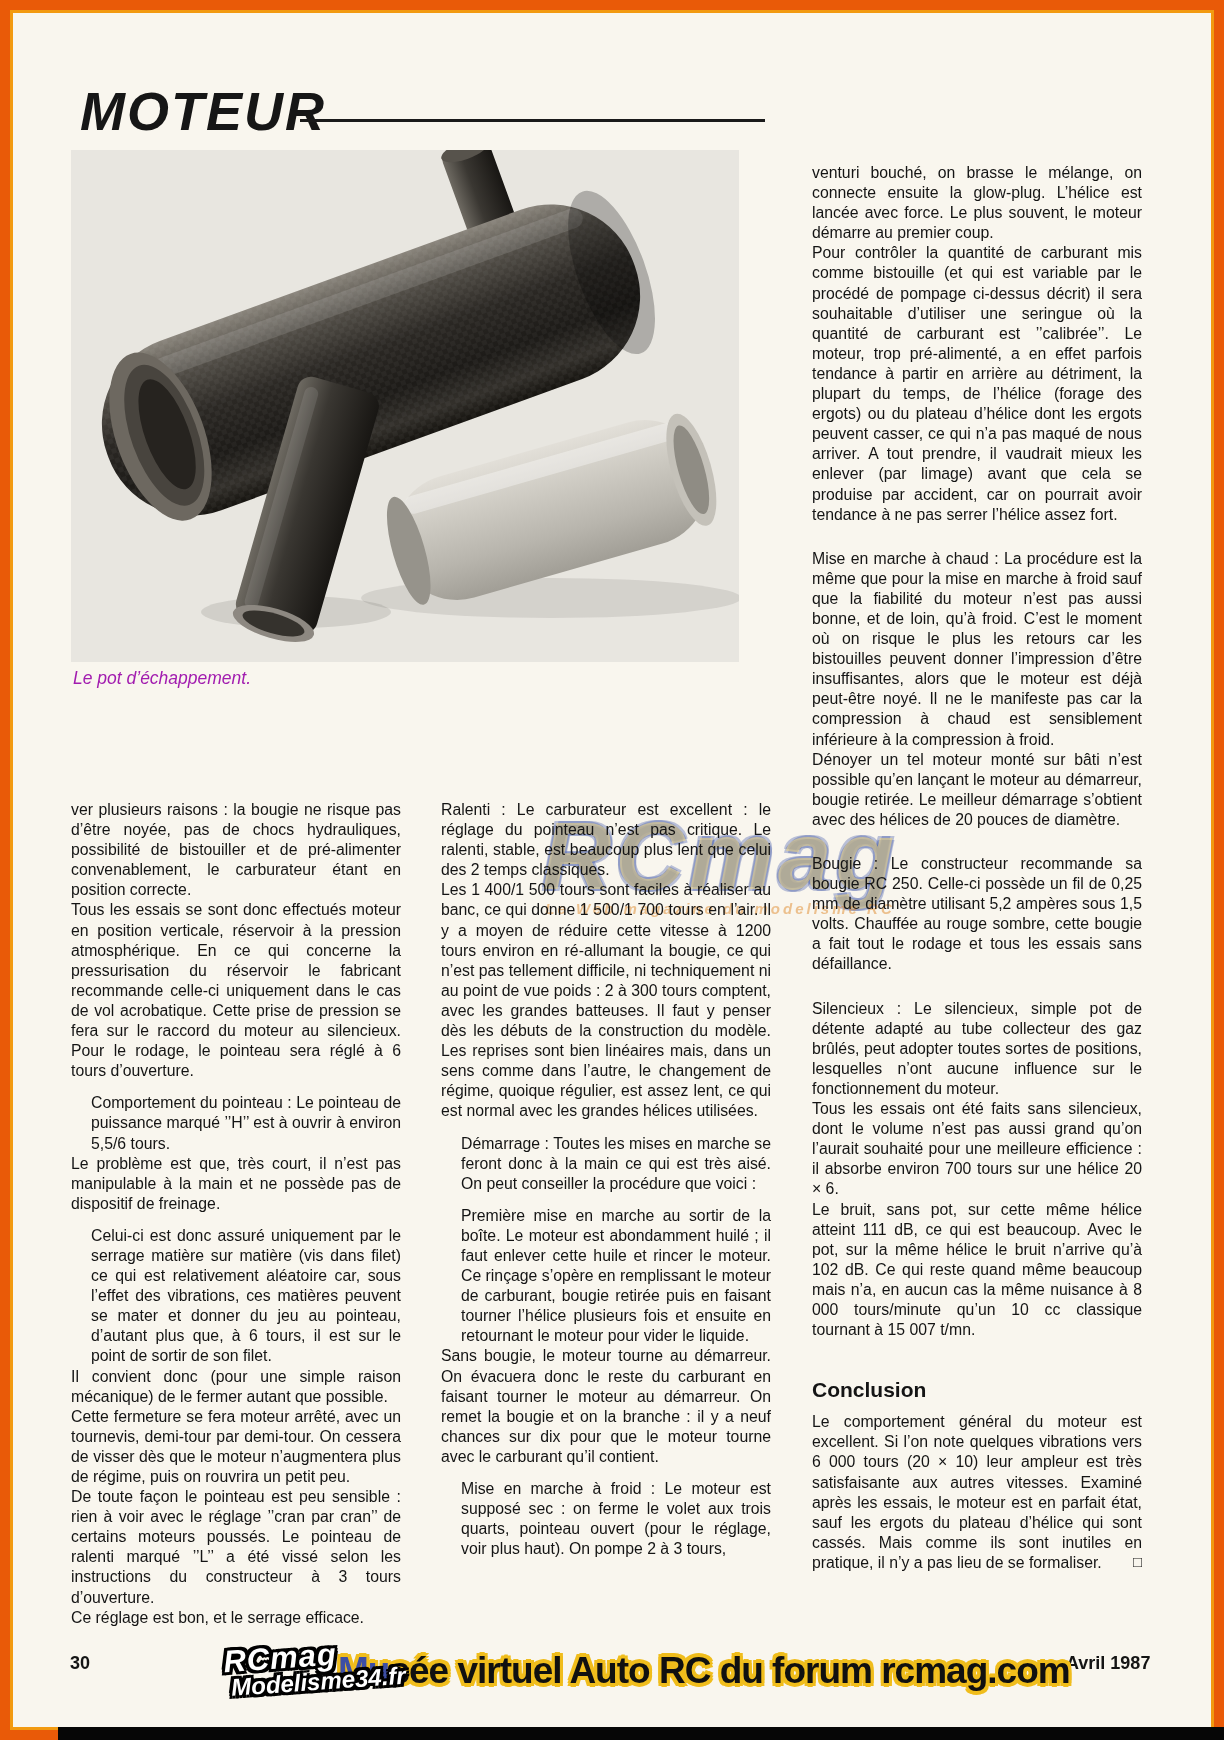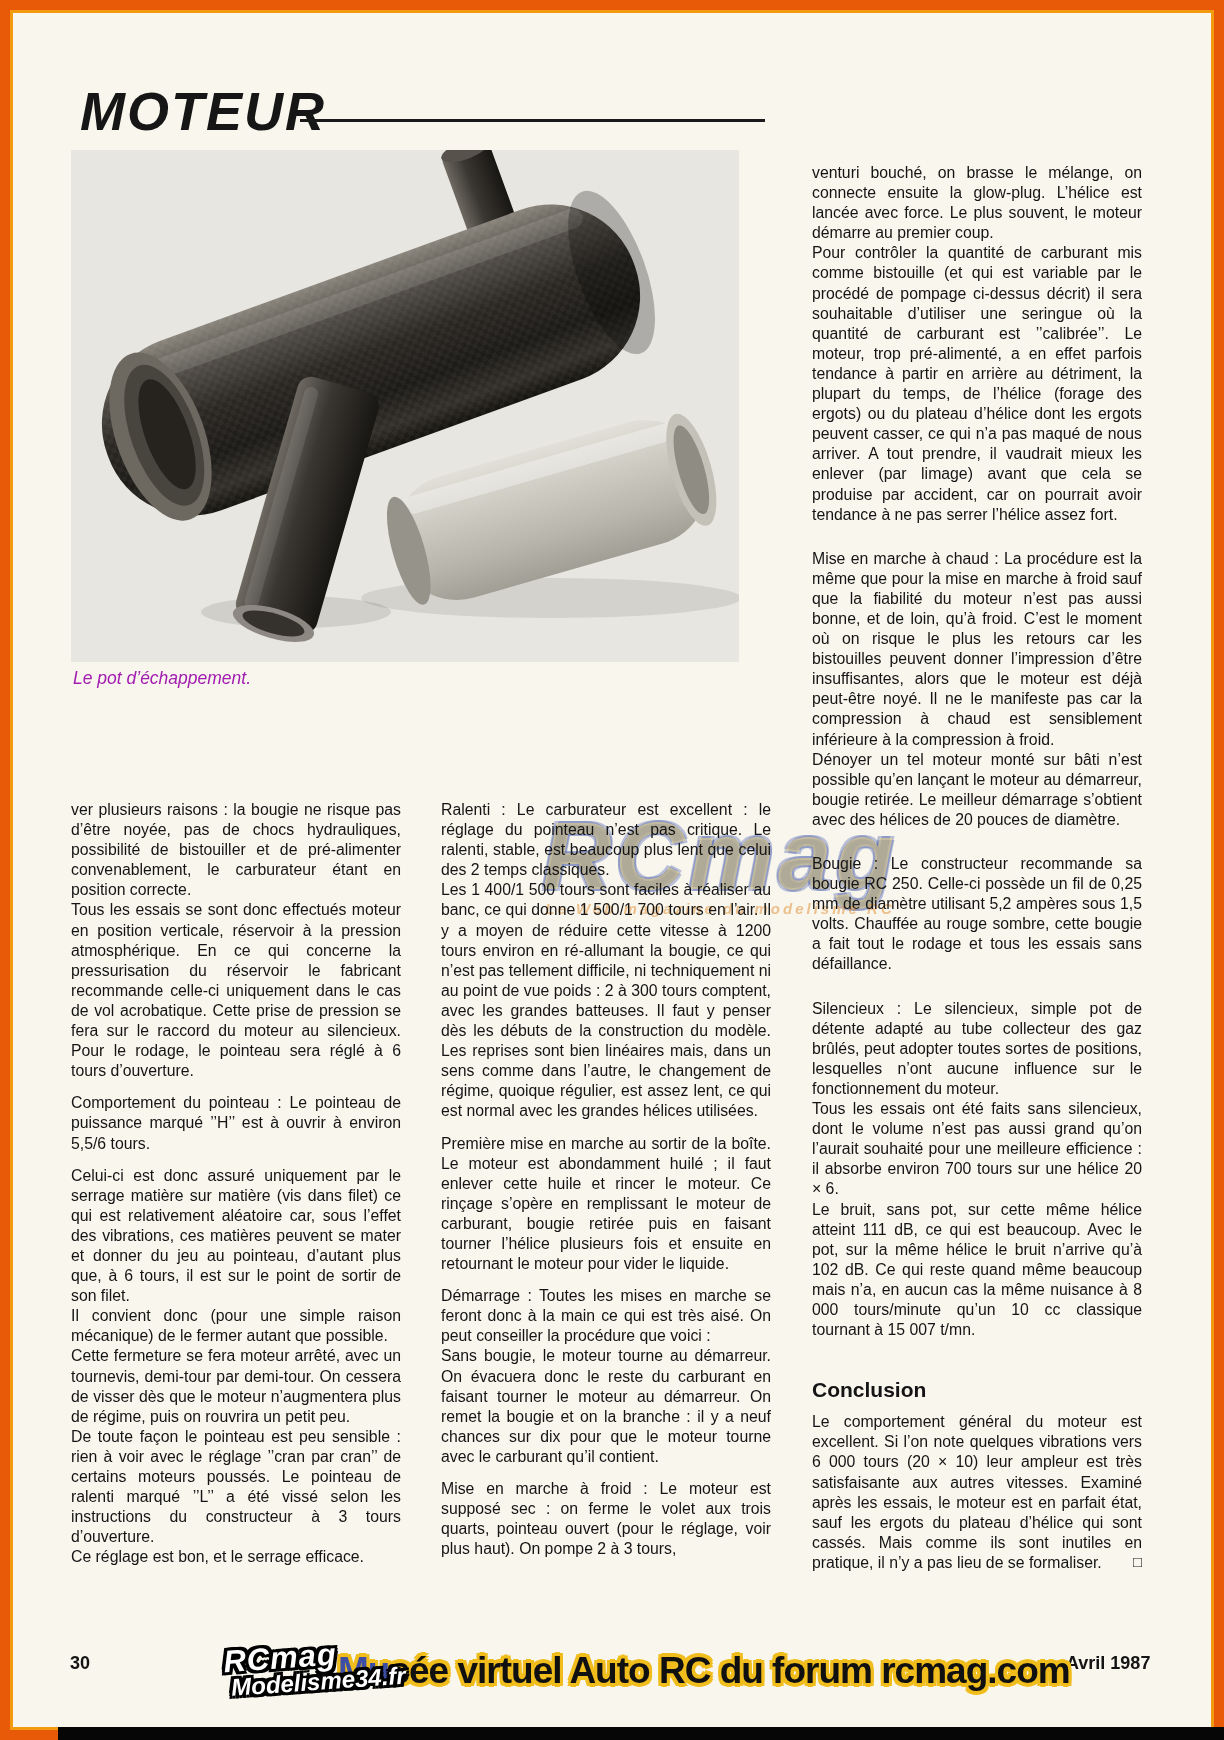--- a/index.html
+++ b/index.html
@@ -23,21 +23,21 @@
   .photo svg{display:block;width:100%;height:100%;}
   .caption{position:absolute;left:73px;top:668px;font-size:17.5px;font-style:italic;color:#a21caf;z-index:2;}
 
   
   .col{position:absolute;width:330px;font-size:15.8px;line-height:20.1px;
        text-align:justify;z-index:2;hyphens:auto;-webkit-hyphens:auto;}
   #col1{left:71px;top:800px;}
   #col2{left:441px;top:800px;}
   #col3{left:812px;top:163px;}
   .col p{margin:0;position:relative;}
-  .col p.gap{margin-top:12px;}
+  .col p.gap{margin-top:12px;margin-left:20px;}
   .col p.gap-lg{margin-top:24px;}
   b.lead{font-weight:normal;}
   .concl-h{font-size:21px;font-weight:bold;margin:40px 0 12px 0;text-align:left;}
   .endmark{position:absolute;right:0;bottom:1px;font-size:15px;}
 
   
   .wm-center{position:absolute;left:420px;top:808px;width:600px;text-align:center;z-index:1;}
   .wm-big{font-size:96px;line-height:1;font-style:italic;font-weight:bold;letter-spacing:4px;
     color:rgba(238,214,128,0.55);
     text-shadow:-2px -2px 0 rgba(66,88,168,0.35),2px -2px 0 rgba(66,88,168,0.35),
@@ -131,32 +131,33 @@
 
   <div class="wm-center">
     <div class="wm-big">RCmag</div>
     <div class="wm-tag">Le Web magazine du modelisme RC</div>
   </div>
 
   <section class="col" id="col1">
     <p><span>ver plusieurs raisons : la bougie ne risque pas d’être noyée, pas de chocs hydrauliques, possibilité de bistouiller et de pré-alimenter convenablement, le carburateur étant en position correcte.</span></p>
     <p><span>Tous les essais se sont donc effectués moteur en position verticale, réservoir à la pression atmosphérique. En ce qui concerne la </span><b class="lead">pressurisation du réservoir</b><span> le fabricant recommande celle-ci uniquement dans le cas de vol acrobatique. Cette prise de pression se fera sur le raccord du moteur au silencieux. Pour le rodage, le pointeau sera réglé à 6 tours d’ouverture.</span></p>
     <p class="gap"><b class="lead">Comportement du pointeau</b><span> : Le pointeau de puissance marqué ’’H’’ est à ouvrir à environ 5,5/6 tours.</span></p>
+    <p><span>Le problème est que, très court, il n’est pas manipulable à la main et ne possède pas de dispositif de freinage.</span></p>
     <p class="gap"><span>Celui-ci est donc assuré uniquement par le serrage matière sur matière (vis dans filet) ce qui est relativement aléatoire car, sous l’effet des vibrations, ces matières peuvent se mater et donner du jeu au pointeau, d’autant plus que, à 6 tours, il est sur le point de sortir de son filet.</span></p>
     <p><span>Il convient donc (pour une simple raison mécanique) de le fermer autant que possible.</span></p>
     <p><span>Cette fermeture se fera moteur arrêté, avec un tournevis, demi-tour par demi-tour. On cessera de visser dès que le moteur n’augmentera plus de régime, puis on rouvrira un petit peu.</span></p>
     <p><span>De toute façon le pointeau est peu sensible : rien à voir avec le réglage ’’cran par cran’’ de certains moteurs poussés. Le pointeau de ralenti marqué ’’L’’ a été vissé selon les instructions du constructeur à 3 tours d’ouverture.</span></p>
     <p><span>Ce réglage est bon, et le serrage efficace.</span></p>
   </section>
 
   <section class="col" id="col2">
     <p><b class="lead">Ralenti</b><span> : Le carburateur est excellent : le réglage du pointeau n’est pas critique. Le ralenti, stable, est beaucoup plus lent que celui des 2 temps classiques.</span></p>
     <p><span>Les 1 400/1 500 tours sont faciles à réaliser au banc, ce qui donne 1 500/1 700 tours en l’air. Il y a moyen de réduire cette vitesse à 1200 tours environ en ré-allumant la bougie, ce qui n’est pas tellement difficile, ni techniquement ni au point de vue poids : 2 à 300 tours comptent, avec les grandes batteuses. Il faut y penser dès les débuts de la construction du modèle. Les reprises sont bien linéaires mais, dans un sens comme dans l’autre, le changement de régime, quoique régulier, est assez lent, ce qui est normal avec les grandes hélices utilisées.</span></p>
+    <p class="gap"><b class="lead">Démarrage</b><span> : Toutes les mises en marche se feront donc à la main ce qui est très aisé. On peut conseiller la procédure que voici :</span></p>
     <p class="gap"><b class="lead">Première mise en marche au sortir de la boîte.</b><span> Le moteur est abondamment huilé ; il faut enlever cette huile et rincer le moteur. Ce rinçage s’opère en remplissant le moteur de carburant, bougie retirée puis en faisant tourner l’hélice plusieurs fois et ensuite en retournant le moteur pour vider le liquide.</span></p>
-    <p class="gap"><b class="lead">Démarrage</b><span> : Toutes les mises en marche se feront donc à la main ce qui est très aisé. On peut conseiller la procédure que voici :</span></p>
     <p><span>Sans bougie, le moteur tourne au démarreur. On évacuera donc le reste du carburant en faisant tourner le moteur au démarreur. On remet la bougie et on la branche : il y a neuf chances sur dix pour que le moteur tourne avec le carburant qu’il contient.</span></p>
     <p class="gap"><b class="lead">Mise en marche à froid</b><span> : Le moteur est supposé sec : on ferme le volet aux trois quarts, pointeau ouvert (pour le réglage, voir plus haut). On pompe 2 à 3 tours,</span></p>
   </section>
 
   <section class="col" id="col3">
     <p><span>venturi bouché, on brasse le mélange, on connecte ensuite la glow-plug. L’hélice est lancée avec force. Le plus souvent, le moteur démarre au premier coup.</span></p>
     <p><span>Pour contrôler la quantité de carburant mis comme bistouille (et qui est variable par le procédé de pompage ci-dessus décrit) il sera souhaitable d’utiliser une seringue où la quantité de carburant est ’’calibrée’’. Le moteur, trop pré-alimenté, a en effet parfois tendance à partir en arrière au détriment, la plupart du temps, de l’hélice (forage des ergots) ou du plateau d’hélice dont les ergots peuvent casser, ce qui n’a pas maqué de nous arriver. A tout prendre, il vaudrait mieux les enlever (par limage) avant que cela se produise par accident, car on pourrait avoir tendance à ne pas serrer l’hélice assez fort.</span></p>
     <p class="gap-lg"><b class="lead">Mise en marche à chaud</b><span> : La procédure est la même que pour la mise en marche à froid sauf que la fiabilité du moteur n’est pas aussi bonne, et de loin, qu’à froid. C’est le moment où on risque le plus les retours car les bistouilles peuvent donner l’impression d’être insuffisantes, alors que le moteur est déjà peut-être noyé. Il ne le manifeste pas car la compression à chaud est sensiblement inférieure à la compression à froid.</span></p>
     <p><span>Dénoyer un tel moteur monté sur bâti n’est possible qu’en lançant le moteur au démarreur, bougie retirée. Le meilleur démarrage s’obtient avec des hélices de 20 pouces de diamètre.</span></p>
     <p class="gap-lg"><b class="lead">Bougie</b><span> : Le constructeur recommande sa bougie RC 250. Celle-ci possède un fil de 0,25 mm de diamètre utilisant 5,2 ampères sous 1,5 volts. Chauffée au rouge sombre, cette bougie a fait tout le rodage et tous les essais sans défaillance.</span></p>

